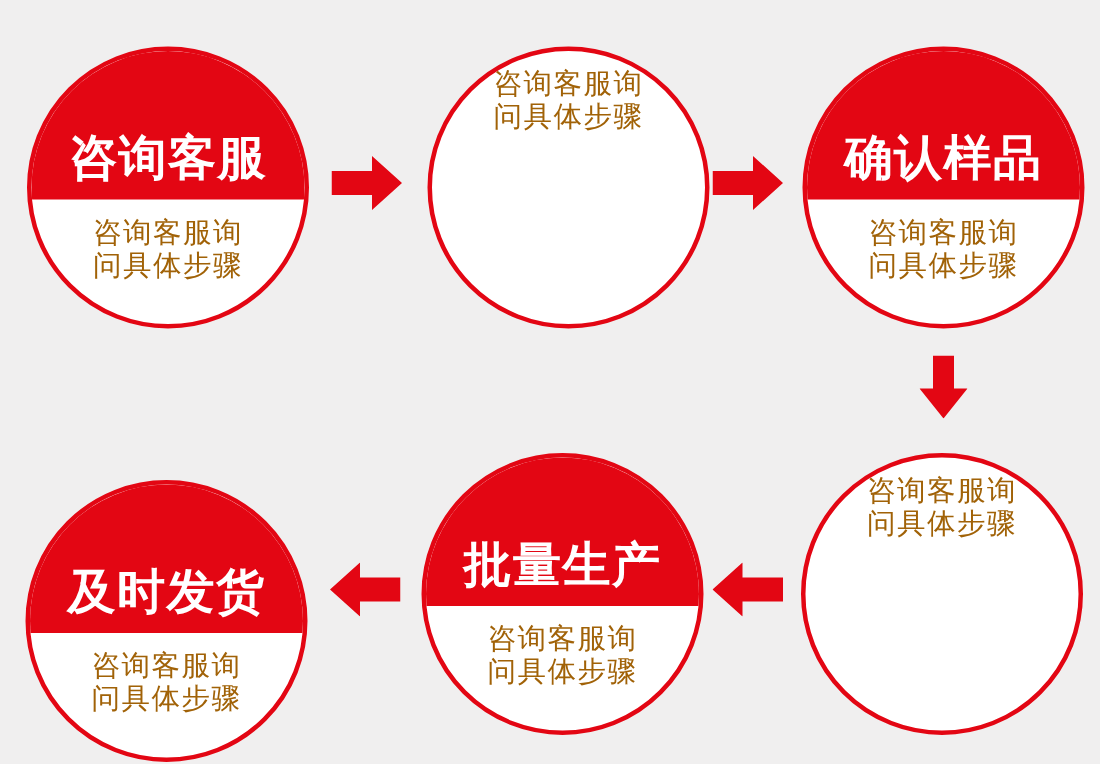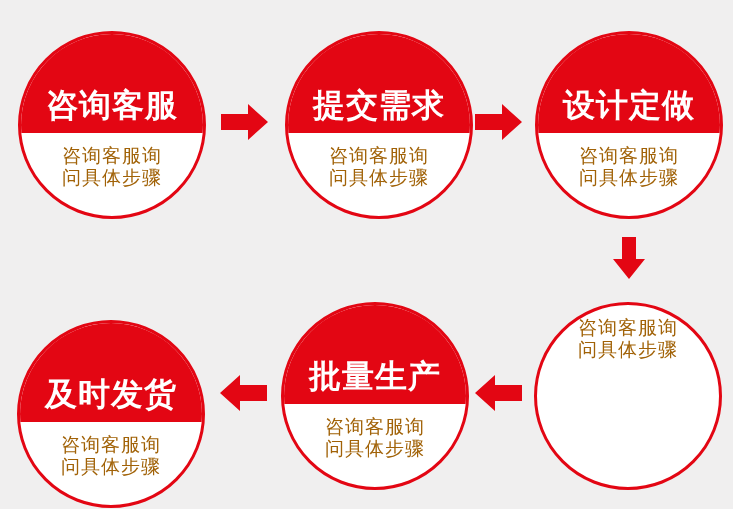--- a/index.html
+++ b/index.html
@@ -86,32 +86,29 @@
     <div class="red-cap">
       <span class="step-title">咨询客服</span>
     </div>
     <div class="white-half">
       <span class="step-subtitle">咨询客服询
 问具体步骤</span>
     </div>
   </div>
 
   <div class="step-circle pos-c2">
-    <div class="red-cap">
-      <span class="step-title">提交需求</span>
-    </div>
     <div class="white-half">
       <span class="step-subtitle">咨询客服询
 问具体步骤</span>
     </div>
   </div>
 
   <div class="step-circle pos-c3">
     <div class="red-cap">
-      <span class="step-title">设计定做</span>
+      <span class="step-title">确认样品</span>
     </div>
     <div class="white-half">
       <span class="step-subtitle">咨询客服询
 问具体步骤</span>
     </div>
   </div>
 
   <div class="step-circle pos-c4">
     <div class="red-cap">
       <span class="step-title">及时发货</span>

